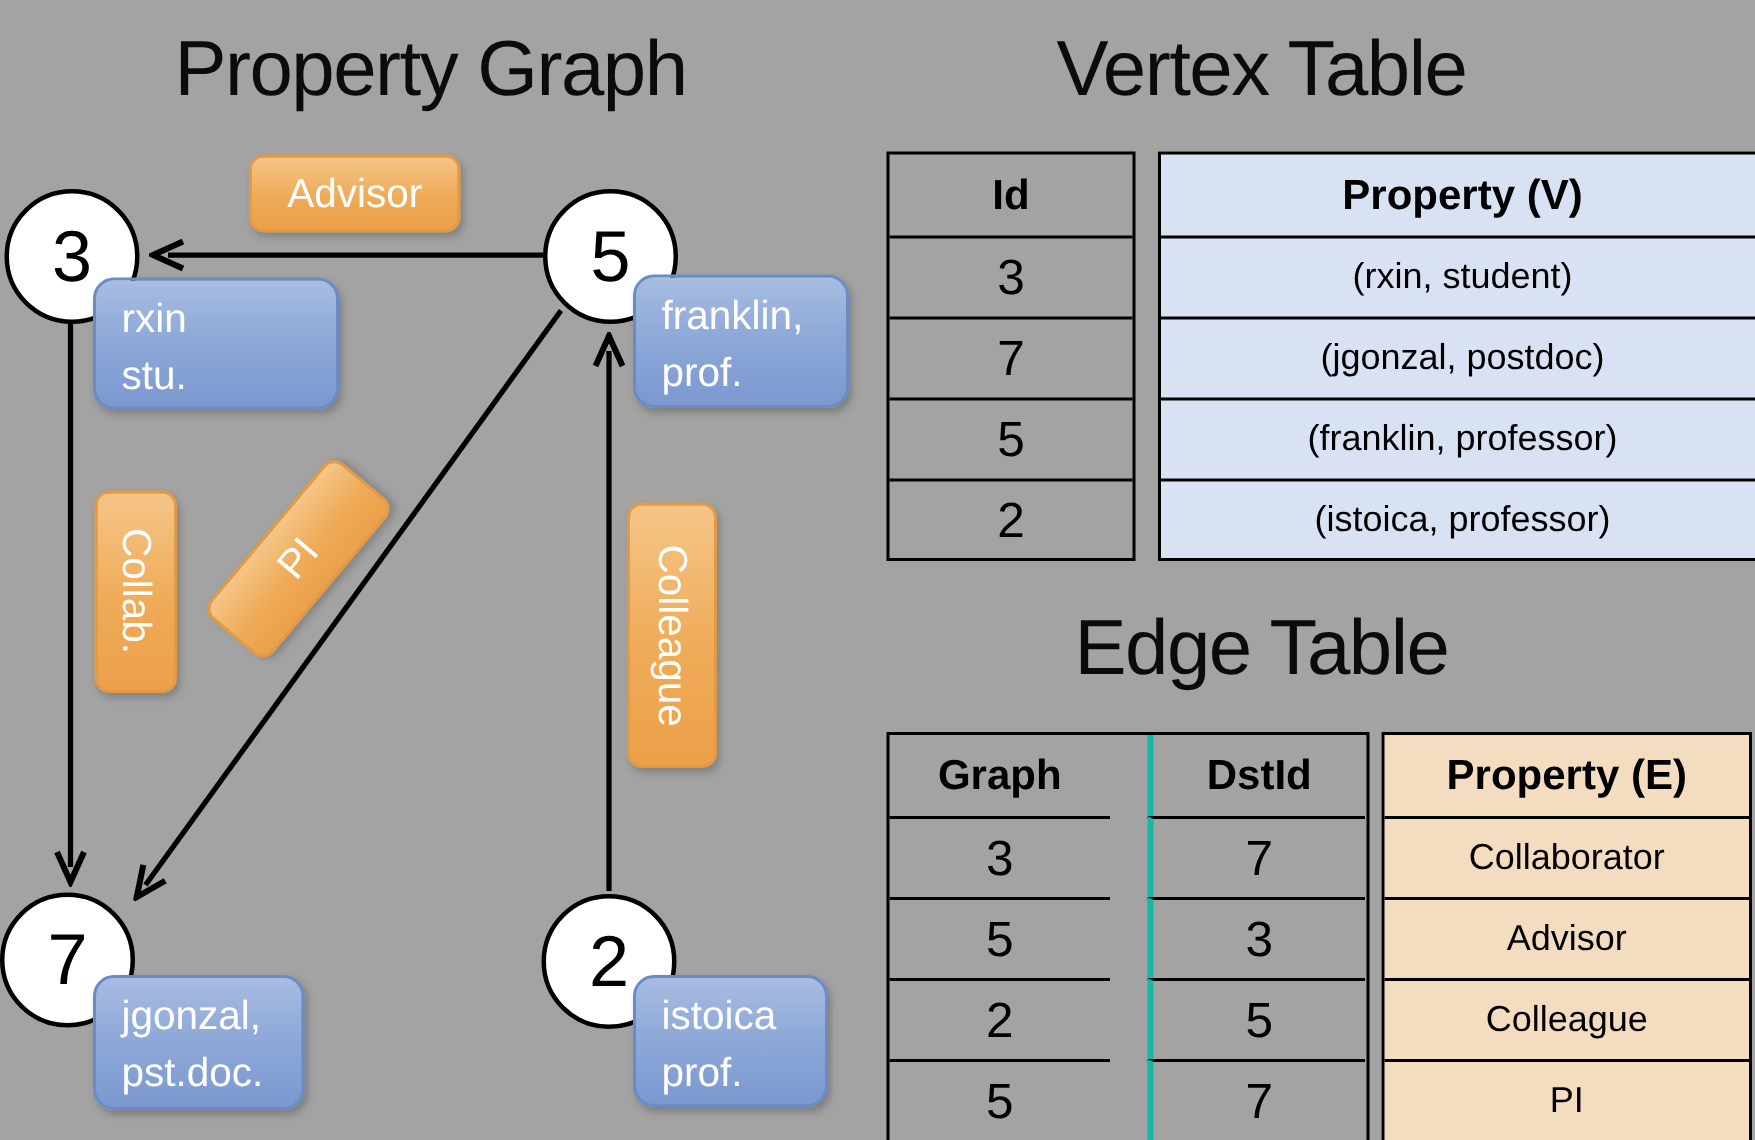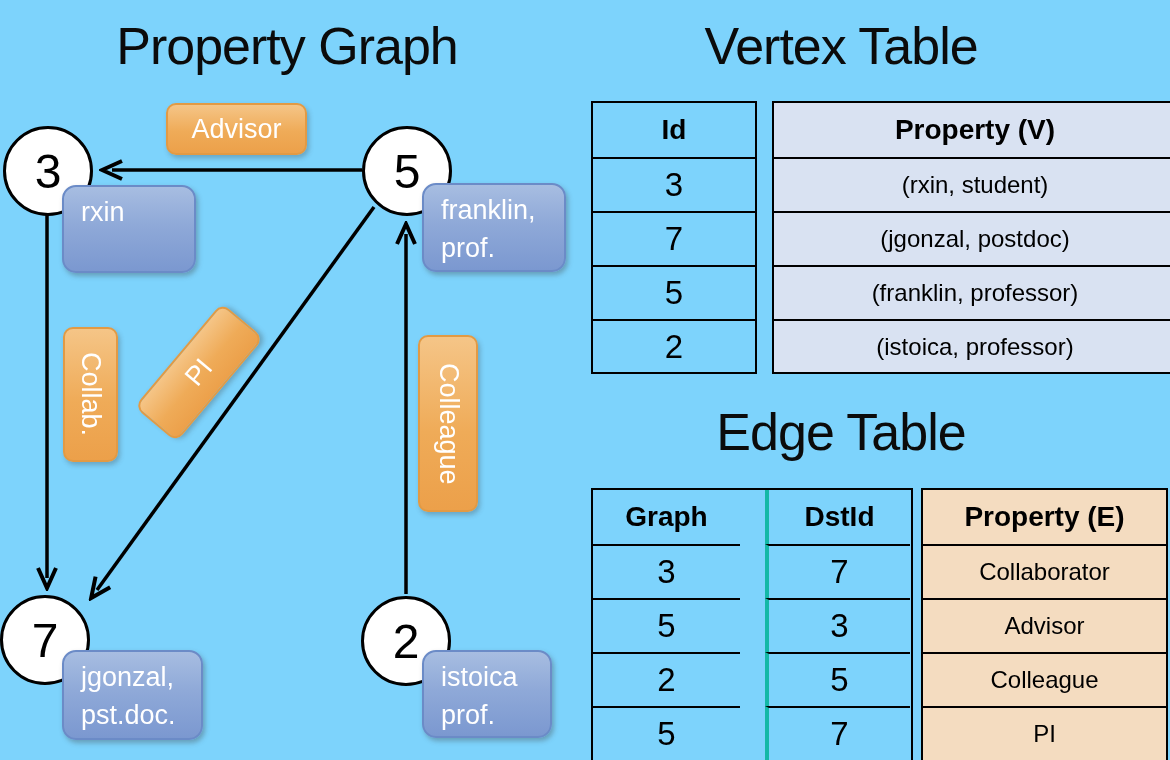--- a/index.html
+++ b/index.html
@@ -1,17 +1,17 @@
 <!DOCTYPE html>
 <html><head>
 <meta charset="utf-8">
 <style>
   html,body{margin:0;padding:0;background:#fff;}
   #canvas{
-    position:relative;width:1170px;height:760px;background:#7dd3fc;overflow:hidden;
+    position:relative;width:1170px;height:760px;background:#a3a3a3;overflow:hidden;
     font-family:"Liberation Sans",sans-serif;color:#000;
   }
   
   .big-title{
     position:absolute;text-align:center;font-size:52px;font-weight:400;
     letter-spacing:-1px;color:#0b0b0b;white-space:nowrap;
   }
   
   #edge-svg{position:absolute;left:0;top:0;z-index:1;}
   .node{
@@ -75,22 +75,23 @@
   <div class="node" style="left:362px;top:126px;">
     <span>5</span>
   </div>
   <div class="node" style="left:0px;top:595px;">
     <span>7</span>
   </div>
   <div class="node" style="left:361px;top:596px;">
     <span>2</span>
   </div>
 
-  <div class="vprop" style="left:62px;top:185px;width:134px;height:88px;">
+  <div class="vprop" style="left:62px;top:185px;width:164px;height:88px;">
     <div>rxin</div>
+    <div>stu.</div>
   </div>
   <div class="vprop" style="left:422px;top:183px;width:144px;height:89px;">
     <div>franklin,</div>
     <div>prof.</div>
   </div>
   <div class="vprop" style="left:62px;top:650px;width:141px;height:90px;">
     <div>jgonzal,</div>
     <div>pst.doc.</div>
   </div>
   <div class="vprop" style="left:422px;top:650px;width:130px;height:88px;">

